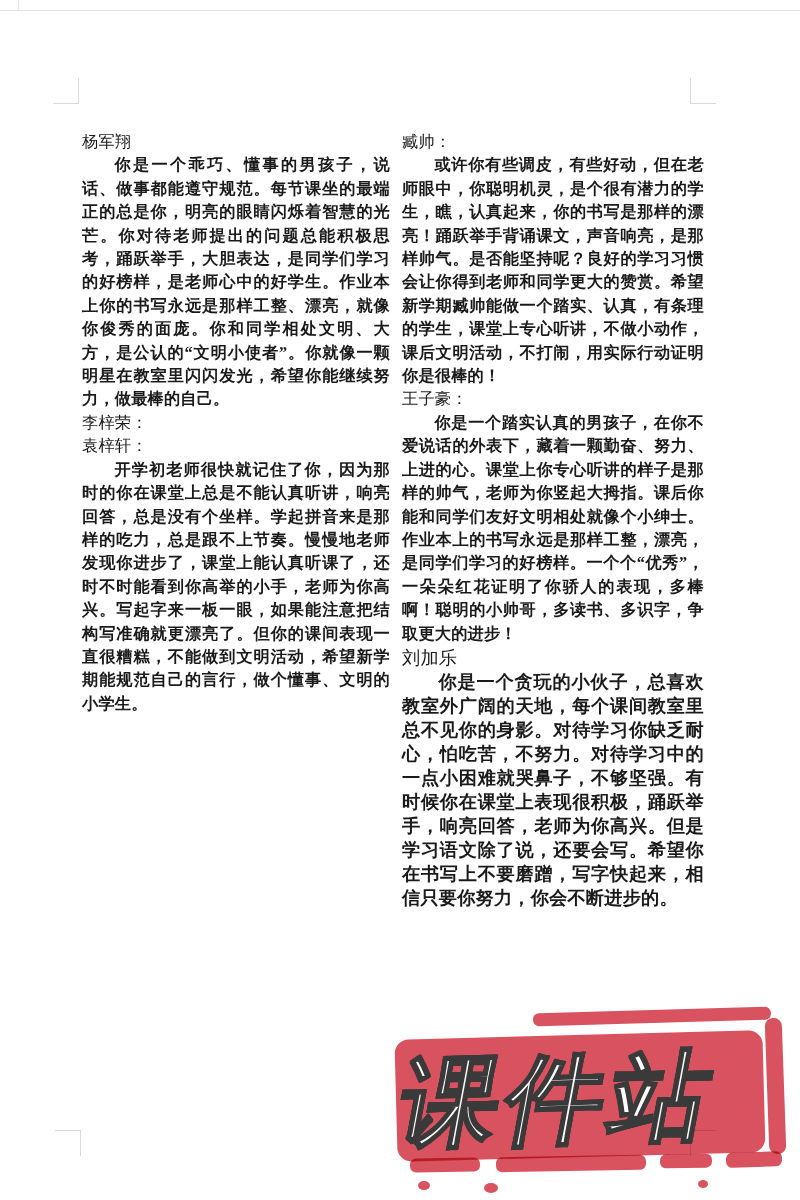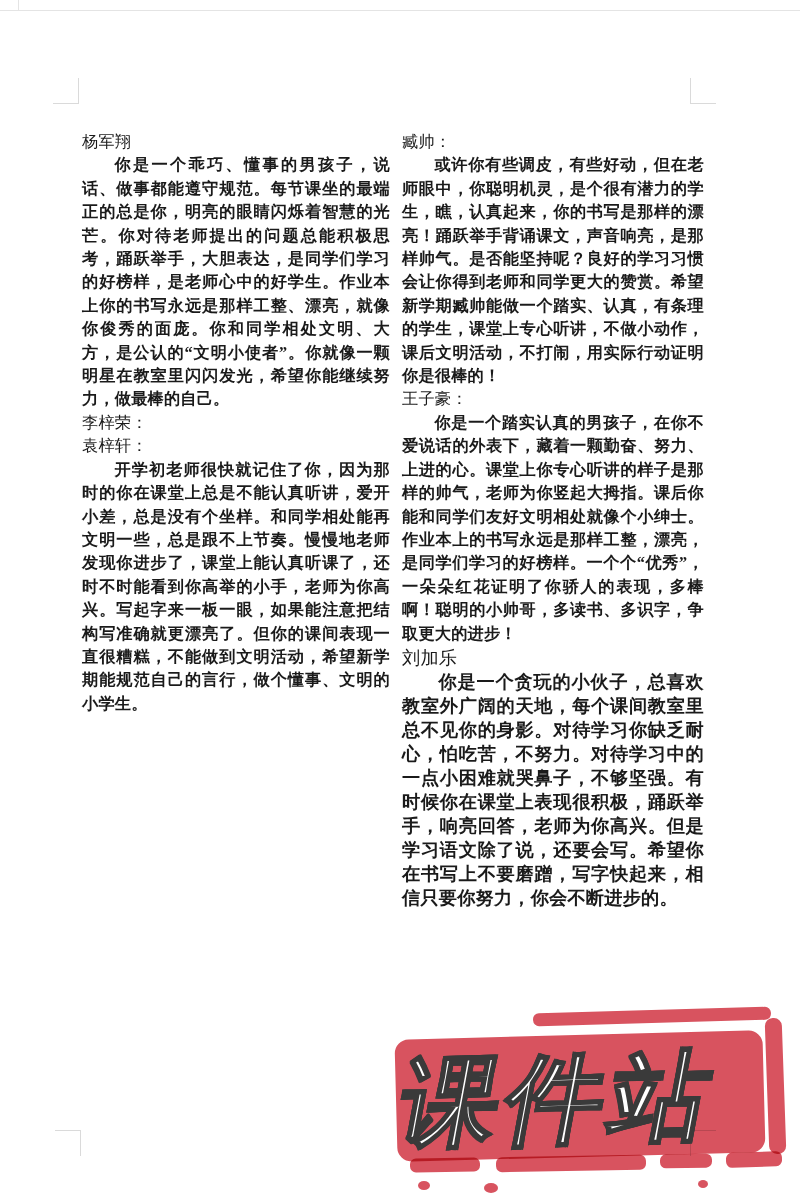--- a/index.html
+++ b/index.html
@@ -76,21 +76,21 @@
   <div class="col col-left">
     <div class="sec">
       <h3>杨军翔</h3>
       <p>你是一个乖巧、懂事的男孩子，说话、做事都能遵守规范。每节课坐的最端正的总是你，明亮的眼睛闪烁着智慧的光芒。你对待老师提出的问题总能积极思考，踊跃举手，大胆表达，是同学们学习的好榜样，是老师心中的好学生。作业本上你的书写永远是那样工整、漂亮，就像你俊秀的面庞。你和同学相处文明、大方，是公认的“文明小使者”。你就像一颗明星在教室里闪闪发光，希望你能继续努力，做最棒的自己。</p>
     </div>
     <div class="sec">
       <h3>李梓荣：</h3>
     </div>
     <div class="sec">
       <h3>袁梓轩：</h3>
-      <p>开学初老师很快就记住了你，因为那时的你在课堂上总是不能认真听讲，爱开小差，总是没有个坐样。和同学相处能再文明一些，总是跟不上节奏。慢慢地老师发现你进步了，课堂上能认真听课了，还时不时能看到你高举的小手，老师为你高兴。写起字来一板一眼，如果能注意把结构写准确就更漂亮了。但你的课间表现一直很糟糕，不能做到文明活动，希望新学期能规范自己的言行，做个懂事、文明的小学生。</p>
+      <p>开学初老师很快就记住了你，因为那时的你在课堂上总是不能认真听讲，响亮回答，总是没有个坐样。学起拼音来是那样的吃力，总是跟不上节奏。慢慢地老师发现你进步了，课堂上能认真听课了，还时不时能看到你高举的小手，老师为你高兴。写起字来一板一眼，如果能注意把结构写准确就更漂亮了。但你的课间表现一直很糟糕，不能做到文明活动，希望新学期能规范自己的言行，做个懂事、文明的小学生。</p>
     </div>
   </div>
 
   <div class="col col-right">
     <div class="sec">
       <h3>臧帅：</h3>
       <p>或许你有些调皮，有些好动，但在老师眼中，你聪明机灵，是个很有潜力的学生，瞧，认真起来，你的书写是那样的漂亮！踊跃举手背诵课文，声音响亮，是那样帅气。是否能坚持呢？良好的学习习惯会让你得到老师和同学更大的赞赏。希望新学期臧帅能做一个踏实、认真，有条理的学生，课堂上专心听讲，不做小动作，课后文明活动，不打闹，用实际行动证明你是很棒的！</p>
     </div>
     <div class="sec">
       <h3>王子豪：</h3>

